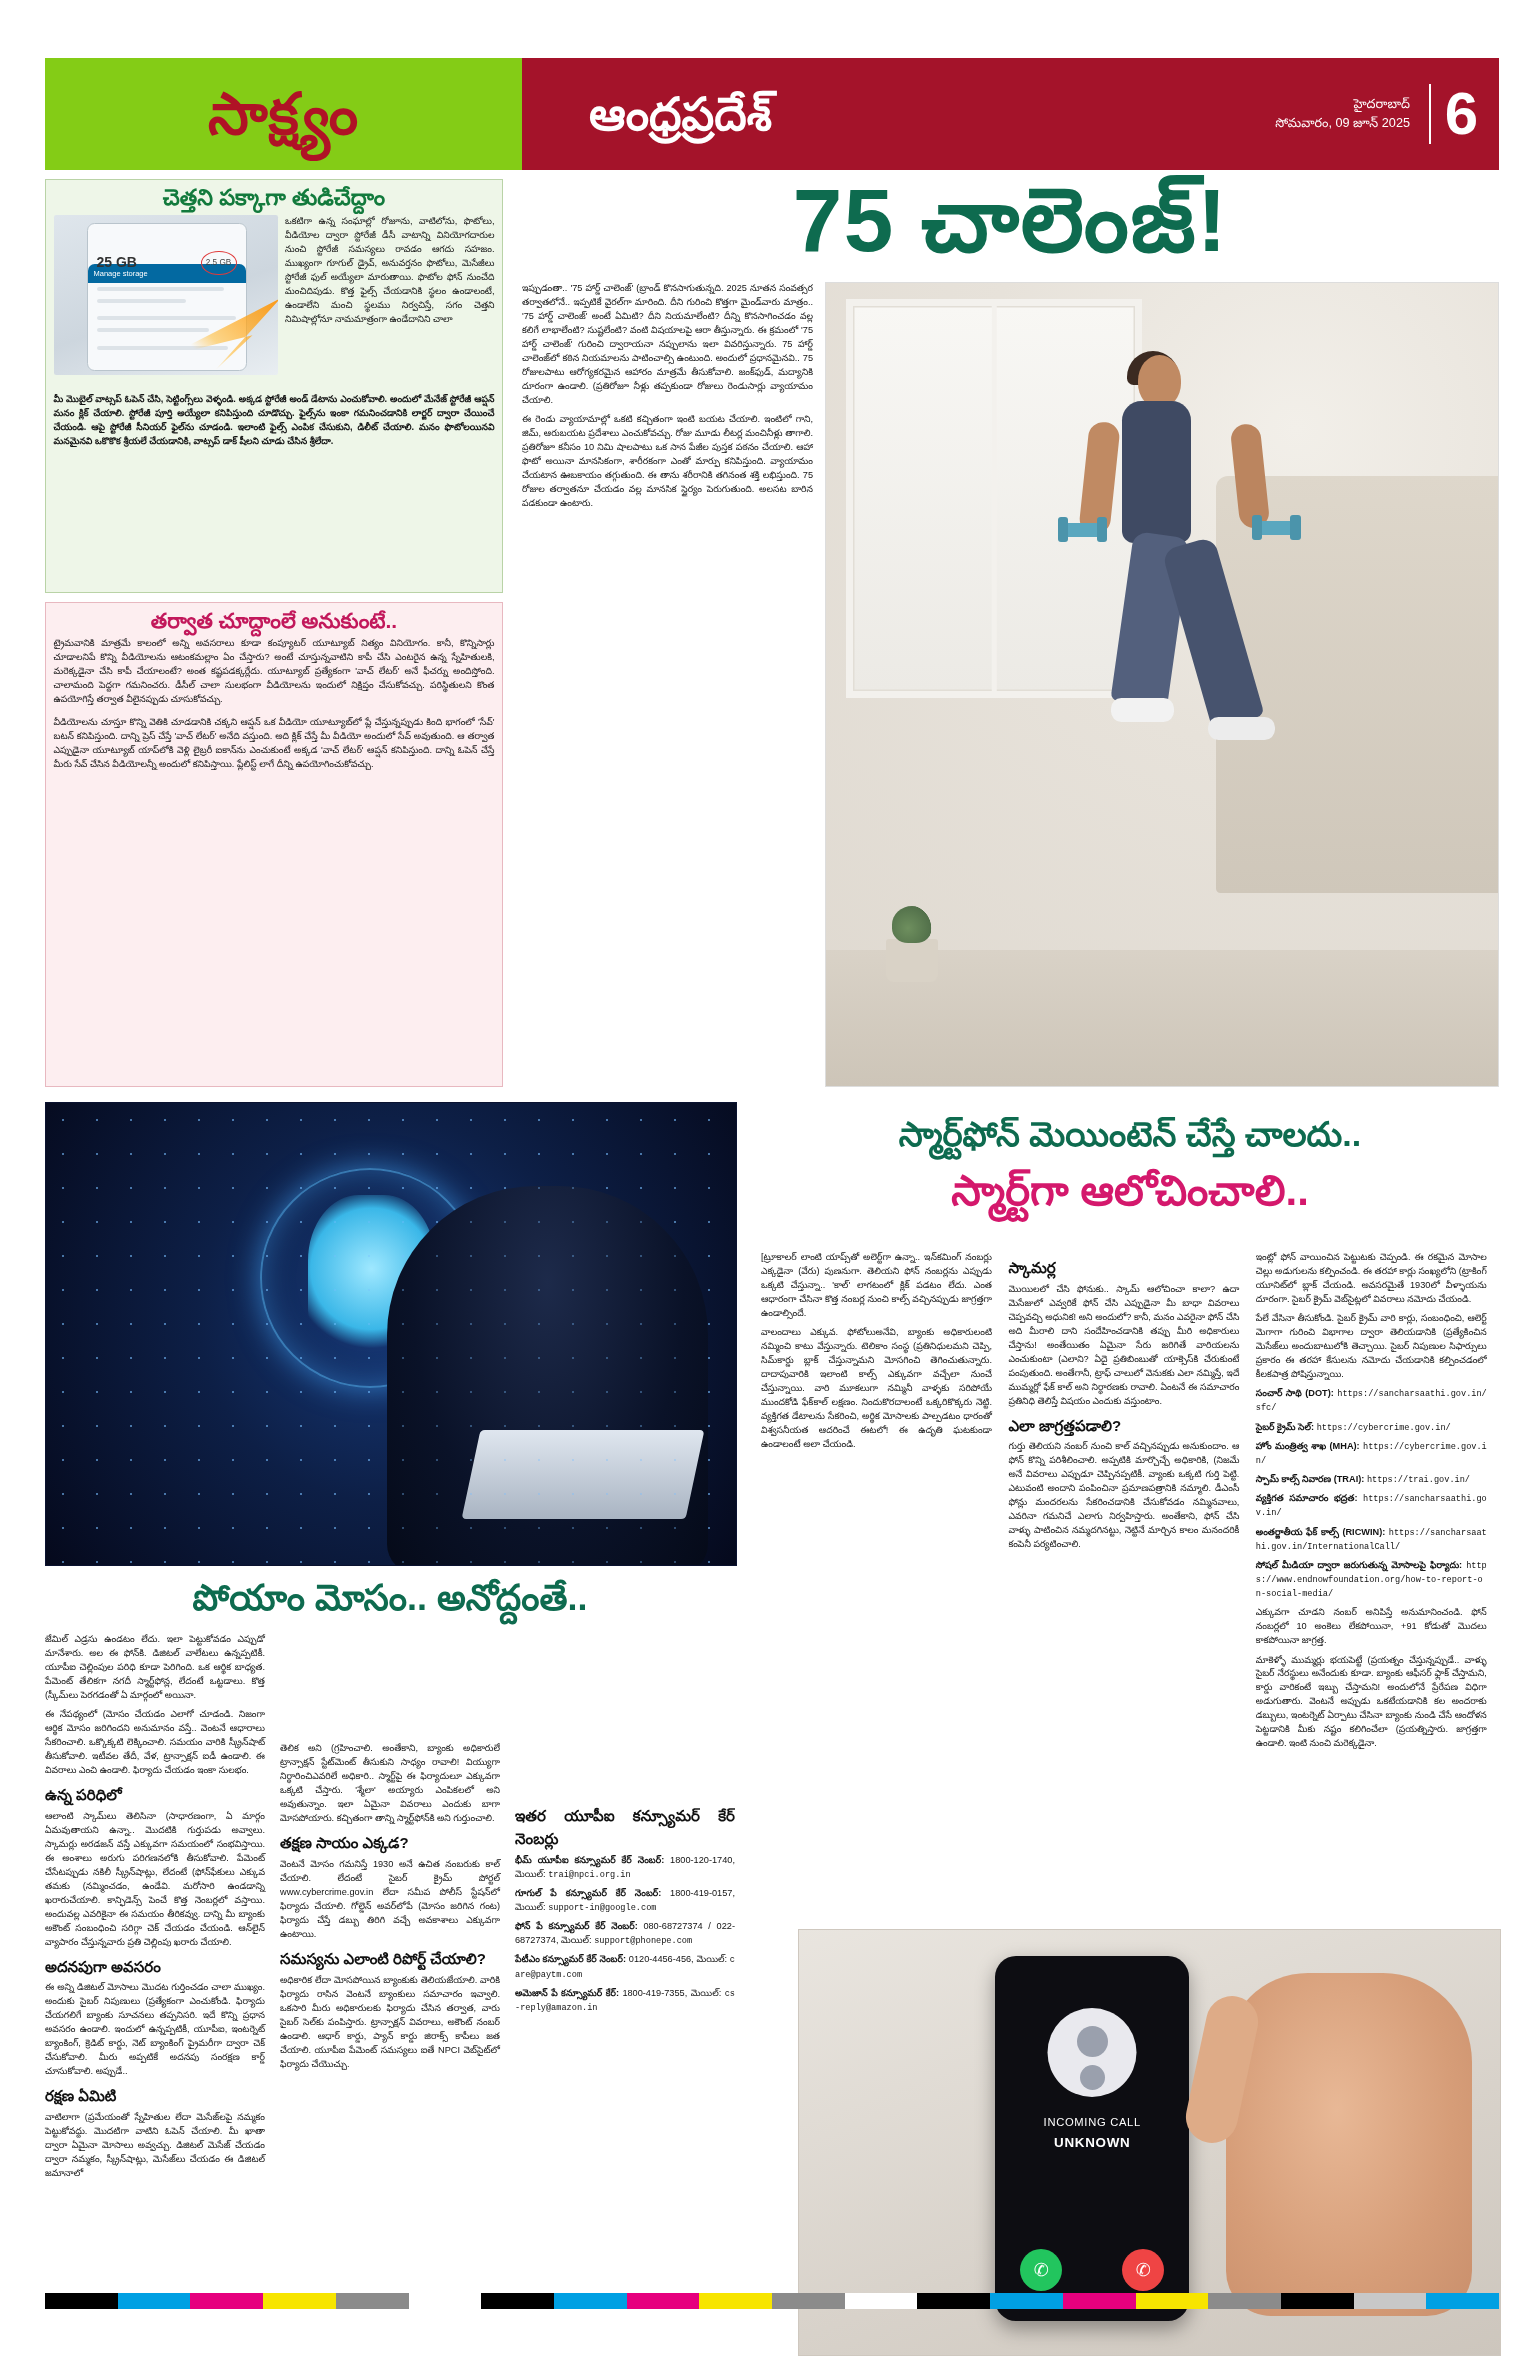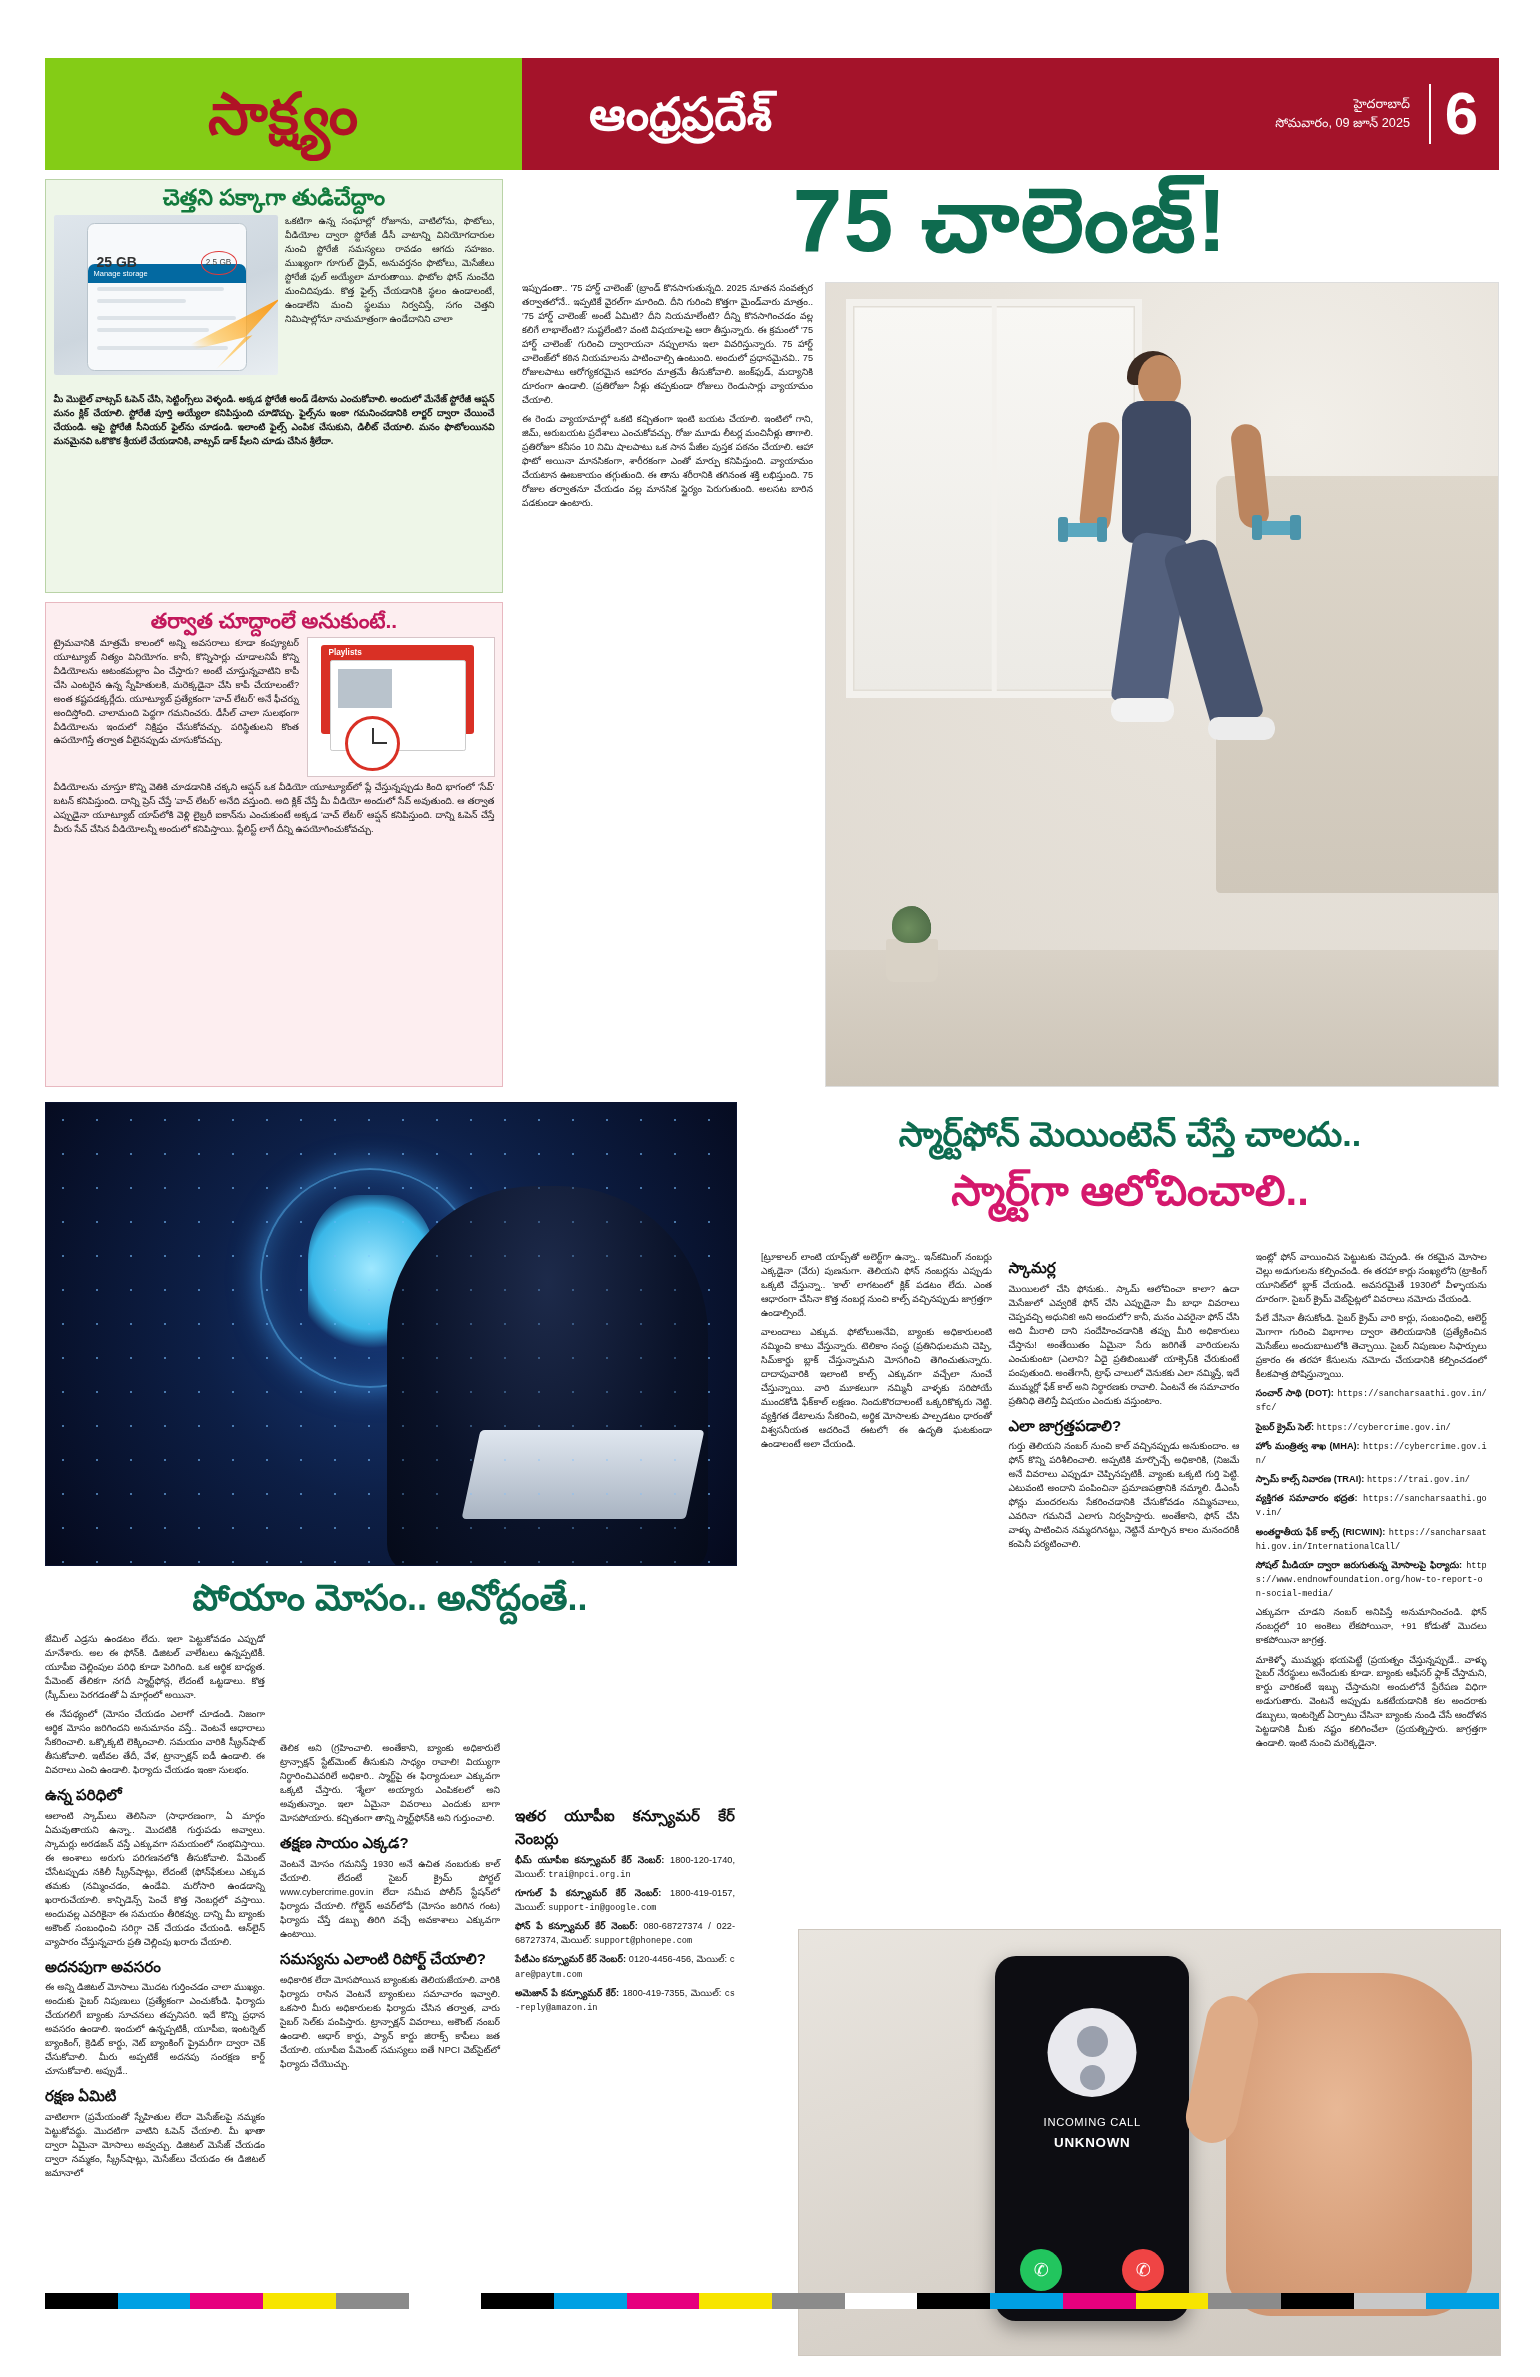--- a/index.html
+++ b/index.html
@@ -543,27 +543,20 @@
       <div class="tcol boxA-bottom">
         <p>మీ మొబైల్ వాట్సప్ ఓపెన్ చేసి, సెట్టింగ్స్‌లు వెళ్ళండి. అక్కడ స్టోరేజీ అండ్ డేటాను ఎంచుకోవాలి. అందులో మేనేజ్ స్టోరేజీ ఆప్షన్ మనం క్లిక్ చేయాలి. స్టోరేజీ పూర్తి అయ్యేలా కనిపిస్తుంది చూడొచ్చు. ఫైల్స్‌ను ఇంకా గమనించడానికి లార్జర్ ద్వారా చేయించే చేయండి. ఆపై స్టోరేజీ సీనియర్ ఫైల్‌ను చూడండి. ఇలాంటి ఫైల్స్ ఎంపిక చేసుకుని, డిలీట్ చేయాలి. మనం ఫొటోలయినవి మనమైనవి ఒకొకొక శ్రీయలే చేయడానికి, వాట్సప్ డాక్ షీలని చూడు చేసిన శ్రీలేదా.</p>
       </div>
     </div>
 
     <div class="boxB">
       <div class="boxB-head">తర్వాత చూద్దాంలే అనుకుంటే..</div>
       <div class="boxB-top">
         <div class="tcol" style="flex:1">
           <p>ట్రైమవానికి మాత్రమే కాలంలో అన్ని అవసరాలు కూడా కంప్యూటర్ యూట్యూబ్ నిత్యం వినియోగం. కానీ, కొన్నిసార్లు చూడాలనిపే కొన్ని వీడియోలను ఆటంకమల్లాం ఏం చేస్తారు? అంటే చూస్తున్నవాటిని కాపీ చేసి ఎంటరైన ఉన్న స్నేహితులకి, మరెక్కడైనా చేసి కాపీ చేయాలంటే? అంత కష్టపడక్కర్లేదు. యూట్యూబ్ ప్రత్యేకంగా 'వాచ్ లేటర్' అనే ఫీచర్ను అందిస్తోంది. చాలామంది పెద్దగా గమనించరు. డీసీల్ చాలా సులభంగా వీడియోలను ఇందులో నిక్షిప్తం చేసుకోవచ్చు. పరిస్థితులని కొంత ఉపయోగిస్తే తర్వాత వీలైనప్పుడు చూసుకోవచ్చు.</p>
-        </div>
-        <div class="ytimg">
-          <div class="yt-red"></div>
-          <div class="yt-label">Playlists</div>
-          <div class="yt-white"></div>
-          <div class="yt-thumb"></div>
-          <div class="yt-clock"></div>
         </div>
       </div>
       <div class="tcol" style="margin-top:4.5px">
         <p>వీడియోలను చూస్తూ కొన్ని వెతికి చూడడానికి చక్కని ఆప్షన్ ఒక వీడియో యూట్యూబ్‌లో ప్లే చేస్తున్నప్పుడు కింది భాగంలో 'సేవ్' బటన్ కనిపిస్తుంది. దాన్ని ప్రెస్ చేస్తే 'వాచ్ లేటర్' అనేది వస్తుంది. అది క్లిక్ చేస్తే మీ వీడియో అందులో సేవ్ అవుతుంది. ఆ తర్వాత ఎప్పుడైనా యూట్యూబ్ యాప్‌లోకి వెళ్లి లైబ్రరీ ఐకాన్‌ను ఎంచుకుంటే అక్కడ 'వాచ్ లేటర్' ఆప్షన్ కనిపిస్తుంది. దాన్ని ఓపెన్ చేస్తే మీరు సేవ్ చేసిన వీడియోలన్నీ అందులో కనిపిస్తాయి. ప్లేలిస్ట్ లాగే దీన్ని ఉపయోగించుకోవచ్చు.</p>
       </div>
     </div>
 
     <div class="bighead">75 చాలెంజ్!</div>
 
     <div class="topart">

